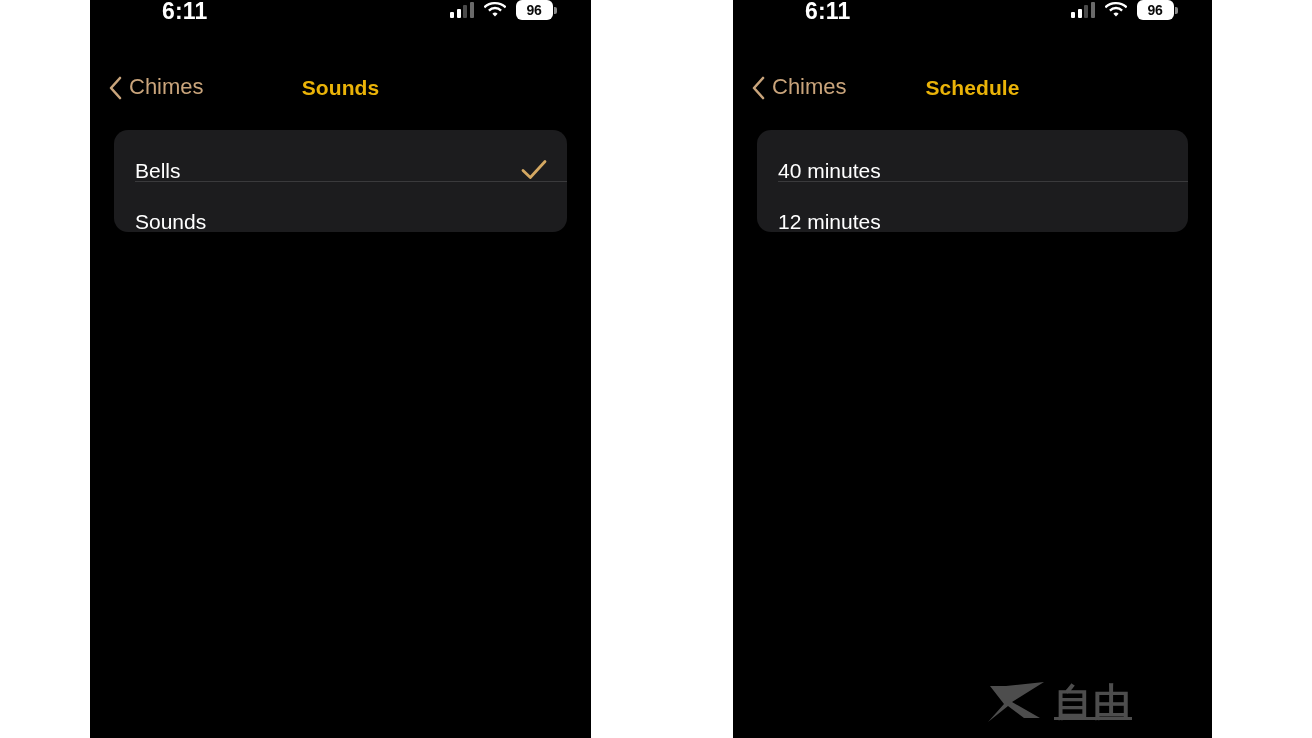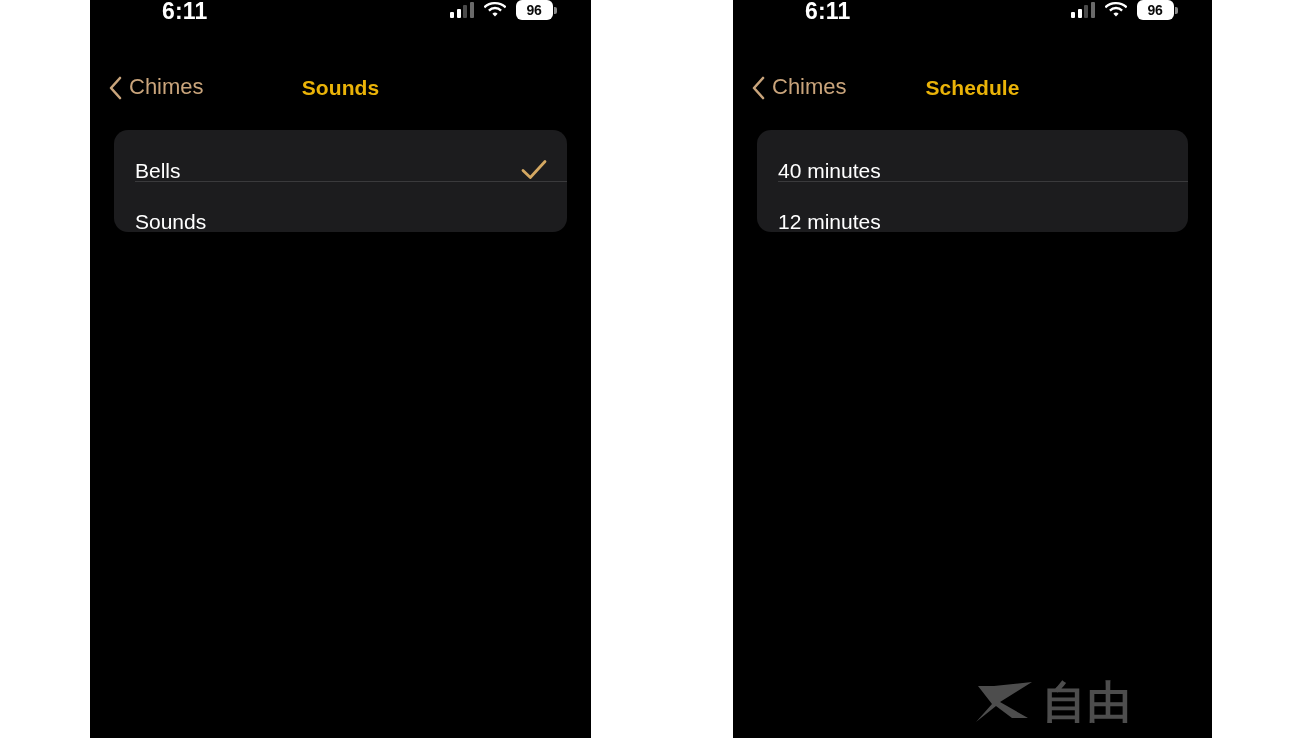--- a/index.html
+++ b/index.html
@@ -171,26 +171,27 @@
     right: 80px;
     bottom: 14px;
     display: flex;
     align-items: center;
     gap: 6px;
     opacity: 0.55;
     pointer-events: none;
   }
   .watermark-x { display:block; }
   .watermark-text {
-    font-size: 44px;
+    font-size: 38px;
     font-weight: bold;
     color: #8d8d8d;
     line-height: 1;
     letter-spacing: 1px;
     font-family: "DejaVu Sans", sans-serif;
+    text-decoration: underline;
   }
 </style>
 </head>
 <body>
 
 <div class="screen" id="screen-left">
 
   <div class="status-bar">
     <div class="status-time">6:11</div>
     <div class="status-icons">

